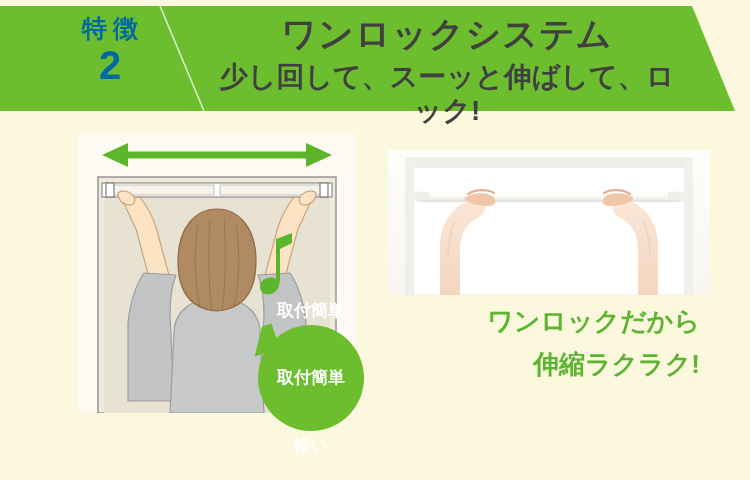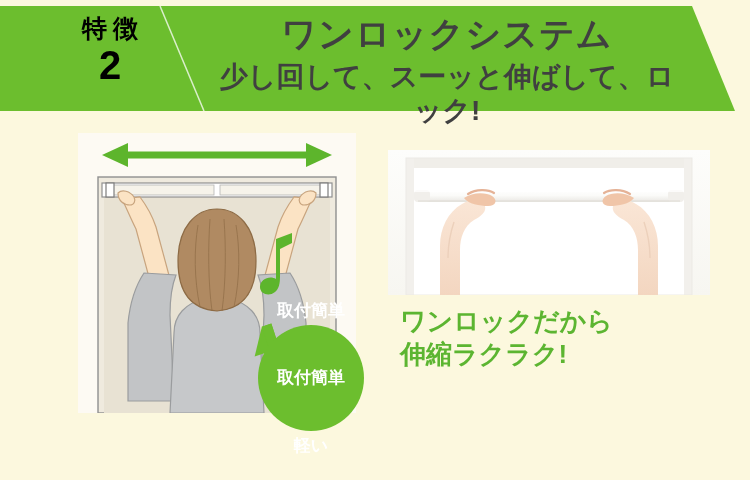--- a/index.html
+++ b/index.html
@@ -41,21 +41,21 @@
     pointer-events: none;
   }
   .banner-divider svg { display: block; }
 
   .feature-block {
     position: absolute;
     left: 56px;
     top: 14px;
     width: 108px;
     text-align: center;
-    color: #000000;
+    color: #0369a1;
   }
   .feature-label {
     font-size: 25px;
     font-weight: bold;
     letter-spacing: 6px;
     line-height: 1.15;
     text-indent: 6px;
   }
   .feature-number {
     font-size: 40px;
@@ -154,32 +154,32 @@
     overflow: hidden;
   }
   .photo svg { display: block; }
 
   
   .caption {
     position: absolute;
     left: 400px;
     top: 306px;
     width: 300px;
-    text-align: left;
+    text-align: right;
     color: #5cb531;
     font-weight: bold;
   }
   .caption-line1 {
     font-size: 26px;
     line-height: 1.22;
   }
   .caption-line2 {
     font-size: 26px;
     line-height: 1.22;
-    margin-top: 1px;
+    margin-top: 11px;
   }
 </style>
 </head>
 <body>
 
 <div class="page">
 
   <div class="banner"></div>
 
   <div class="banner-divider">

